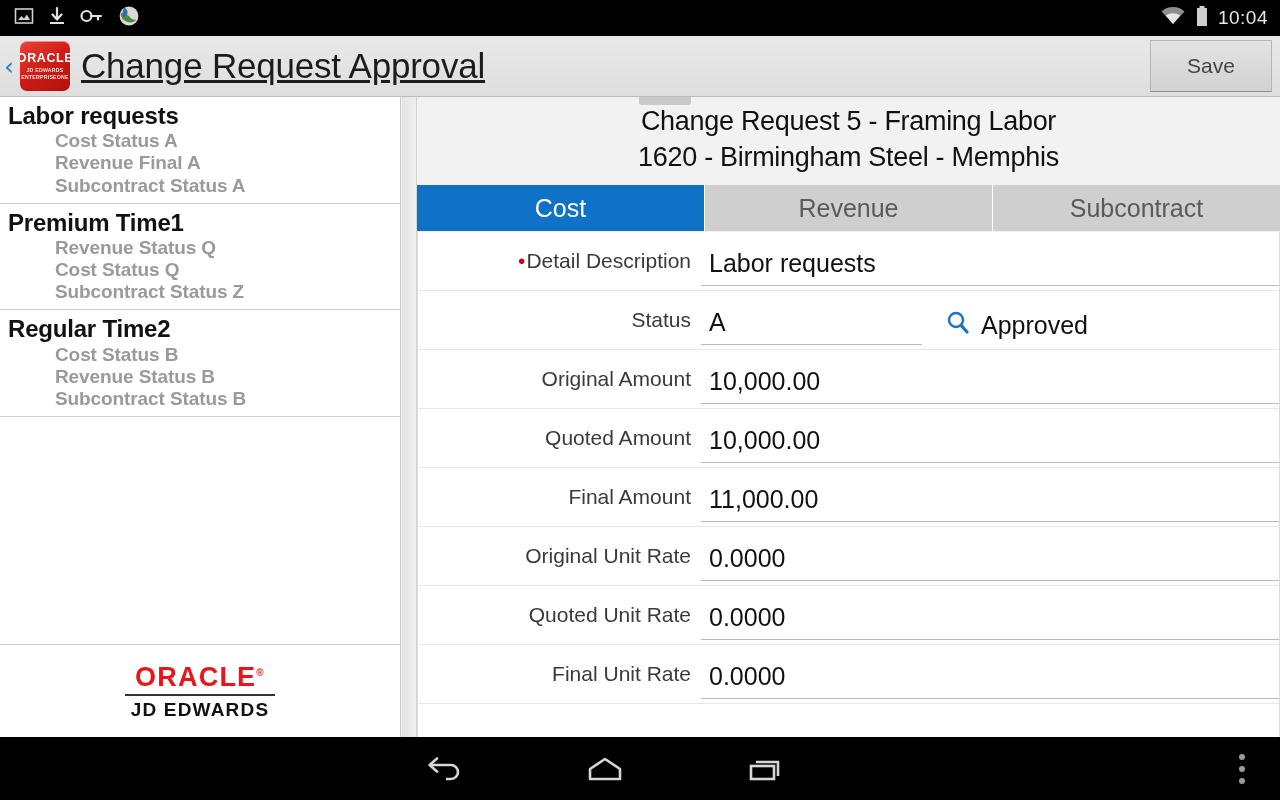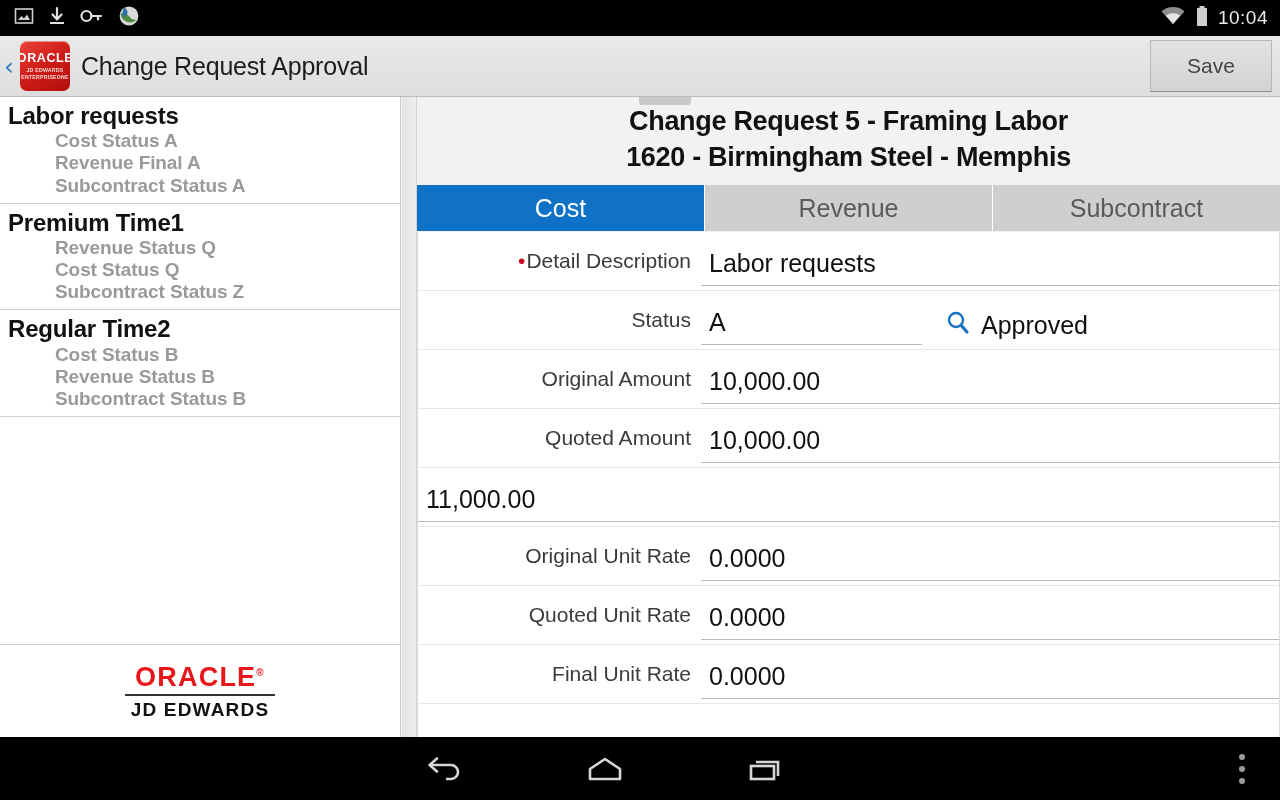--- a/index.html
+++ b/index.html
@@ -36,21 +36,21 @@
     width: 50px; height: 50px; border-radius: 7px;
     background: linear-gradient(145deg,#e8453c 0%, #d01c17 48%, #b10f0c 100%);
     display: flex; flex-direction: column; align-items: center; justify-content: center;
     box-shadow: inset 0 1px 0 rgba(255,255,255,.45);
     overflow: hidden; flex: none;
   }
   .jde-logo .l1 { color:#fff; font-size: 12.5px; font-weight: bold; letter-spacing: .6px; line-height: 1.05; }
   .jde-logo .l2 { color:#ffd9d7; font-size: 5.2px; font-weight: bold; letter-spacing: .25px; line-height: 1.25; margin-top:2px; }
   .jde-logo .l3 { color:#ffd9d7; font-size: 5.2px; font-weight: bold; letter-spacing: .25px; line-height: 1.25; }
   .app-title {
-    font-size: 25px; color: #1c1c1c; margin-left: 11px; letter-spacing: -.2px; white-space: nowrap;
+    font-size: 35px; color: #1c1c1c; margin-left: 11px; letter-spacing: -.2px; white-space: nowrap; text-decoration: underline;
   }
   .save-btn {
     margin-left: auto; margin-right: 8px;
     width: 122px; height: 52px;
     background: linear-gradient(#e3e3e3,#d2d2d2);
     border: 1px solid #b6b6b6; border-bottom-color: #8e8e8e;
     color: #444; font-size: 21px;
     display: flex; align-items: center; justify-content: center;
   }
 
@@ -83,21 +83,21 @@
     border-right: 1px solid #d3d3d3;
   }
 
   .right-pane { position: absolute; left: 417px; top: 0; width: 863px; height: 640px; background: #f2f2f2; }
   .pane-handle {
     position:absolute; left: 222px; top: 0; width: 52px; height: 8px;
     background:#c9c9c9; border-radius: 0 0 3px 3px;
   }
   .detail-title {
     padding-top: 7px; text-align: center; color:#111;
-    font-size: 27px; font-weight: bold; line-height: 1.32; letter-spacing: -.3px;
+    font-size: 27px; font-weight: normal; line-height: 1.32; letter-spacing: -.3px;
   }
 
   .tabs { display: flex; margin-top: 10px; height: 46px; }
   .tab {
     flex: 1 1 0; display:flex; align-items:center; justify-content:center;
     font-size: 25px; color:#5a5a5a; background:#cfcfcf;
     border-right: 1px solid #fff;
   }
   .tab:last-child { border-right: none; }
   .tab.active { background:#0f72c6; color:#fff; }
@@ -279,20 +279,21 @@
         </div>
 
         <div class="form-row">
           <div class="row-label">Quoted Amount</div>
           <div class="row-value-wrap">
             <div class="row-value">10,000.00</div>
           </div>
         </div>
 
         <div class="form-row">
+          <div class="row-label">Final Amount</div>
           <div class="row-value-wrap">
             <div class="row-value">11,000.00</div>
           </div>
         </div>
 
         <div class="form-row">
           <div class="row-label">Original Unit Rate</div>
           <div class="row-value-wrap">
             <div class="row-value">0.0000</div>
           </div>

